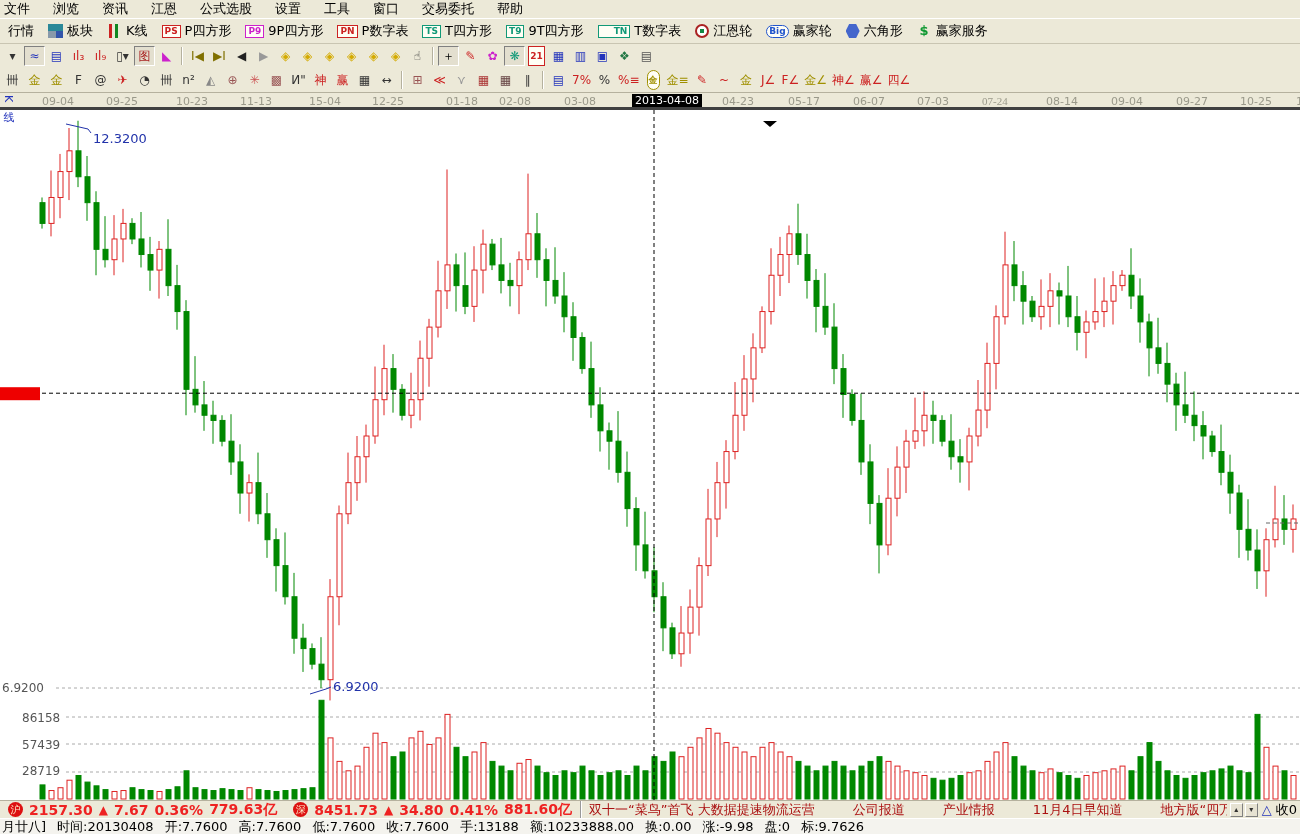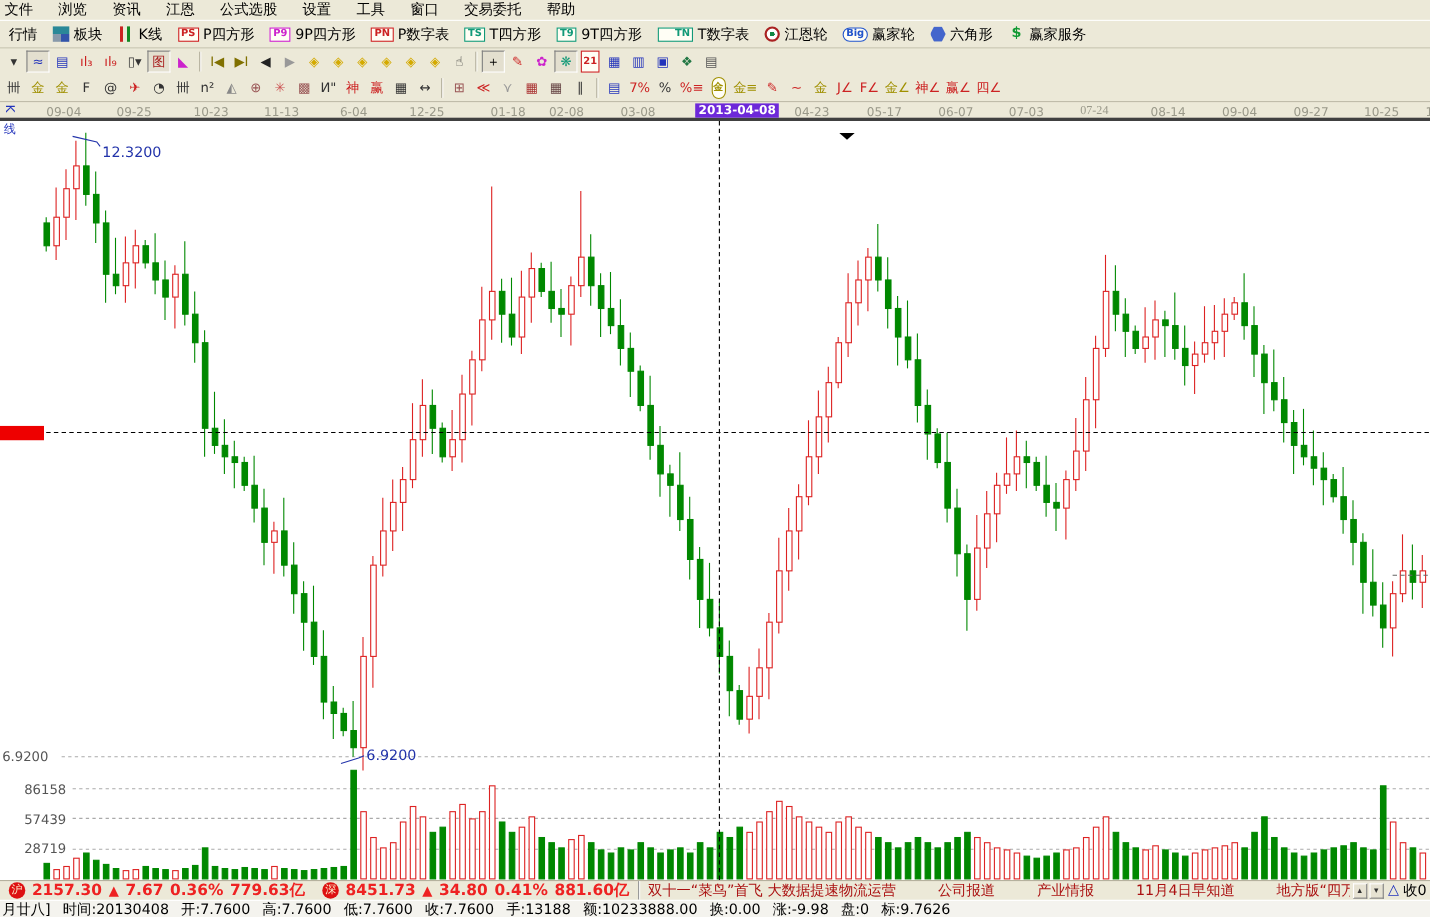--- a/index.html
+++ b/index.html
@@ -27,21 +27,21 @@
   .row-icons-1 { height:24px; }
   .row-icons-2 { height:25px; border-bottom:1px solid #b5b19e; }
   .icon-btn { min-width:21px; height:20px; display:flex; align-items:center; justify-content:center; font-size:12px; line-height:18px; border:1px solid transparent; cursor:default; white-space:nowrap; padding:0 1px; }
   .icon-btn.pressed { border-color:#808080 #fff #fff #808080; background:#e3dfcf; }
   .icon-btn .bdg { font-size:9px; font-weight:bold; border:1px solid; padding:0 1px; background:#fffef5; }
   .tb-sep { width:2px; height:18px; border-left:1px solid #b5b19e; border-right:1px solid #fff; margin:0 3px; }
 
   
   .date-axis { position:relative; height:17px; font-size:11px; color:#9a998a; background:#ece9d8; border-bottom:3px solid #404040; }
   .date-label { position:absolute; top:2px; white-space:nowrap; }
-  .date-label.hl { background:#6d28d9; color:#fff; padding:0 3px; top:1px;font-weight:bold; }
+  .date-label.hl { background:#000000; color:#fff; padding:0 3px; top:1px; }
 
   
   .chart { position:absolute; left:0; top:110px; width:1300px; height:690px; background:#fff; }
   .chart svg { position:absolute; left:0; top:0; }
   .axis-label { position:absolute; font-size:12px; color:#555; background:#fff; padding-right:2px; }
   .left-edge-label { position:absolute; left:0; top:95px; writing-mode:vertical-rl; font-size:11px; color:#2233bb; z-index:5; }
 
   
   .status-bar { position:absolute; left:0; top:800px; width:1300px; height:18px; background:#ece9d8; border-top:1px solid #b5b19e; display:flex; align-items:center; font-size:14px; }
   .idx-block { display:flex; align-items:center; gap:6px; padding:0 8px; color:#ee2222; font-weight:600; white-space:nowrap; }
@@ -208,21 +208,21 @@
     <span class="icon-btn" style="color: rgb(204, 34, 34);">神∠</span>
     <span class="icon-btn" style="color: rgb(204, 34, 34);">赢∠</span>
     <span class="icon-btn" style="color: rgb(204, 34, 34);">四∠</span>
   </div>
 
 <div class="date-axis">
     <span class="date-label" style="left: 42px;">09-04</span>
     <span class="date-label" style="left: 106px;">09-25</span>
     <span class="date-label" style="left: 176px;">10-23</span>
     <span class="date-label" style="left: 240px;">11-13</span>
-    <span class="date-label" style="left: 309px;">6-04</span>
+    <span class="date-label" style="left: 309px;">15-04</span>
     <span class="date-label" style="left: 372px;">12-25</span>
     <span class="date-label" style="left: 446px;">01-18</span>
     <span class="date-label" style="left: 499px;">02-08</span>
     <span class="date-label" style="left: 564px;">03-08</span>
     <span class="date-label hl" style="left: 632px;">2013-04-08</span>
     <span class="date-label" style="left: 722px;">04-23</span>
     <span class="date-label" style="left: 788px;">05-17</span>
     <span class="date-label" style="left: 853px;">06-07</span>
     <span class="date-label" style="left: 917px;">07-03</span>
     <span class="date-label" style="left: 982px; font-family: Liberation Serif, serif;">07-24</span>

